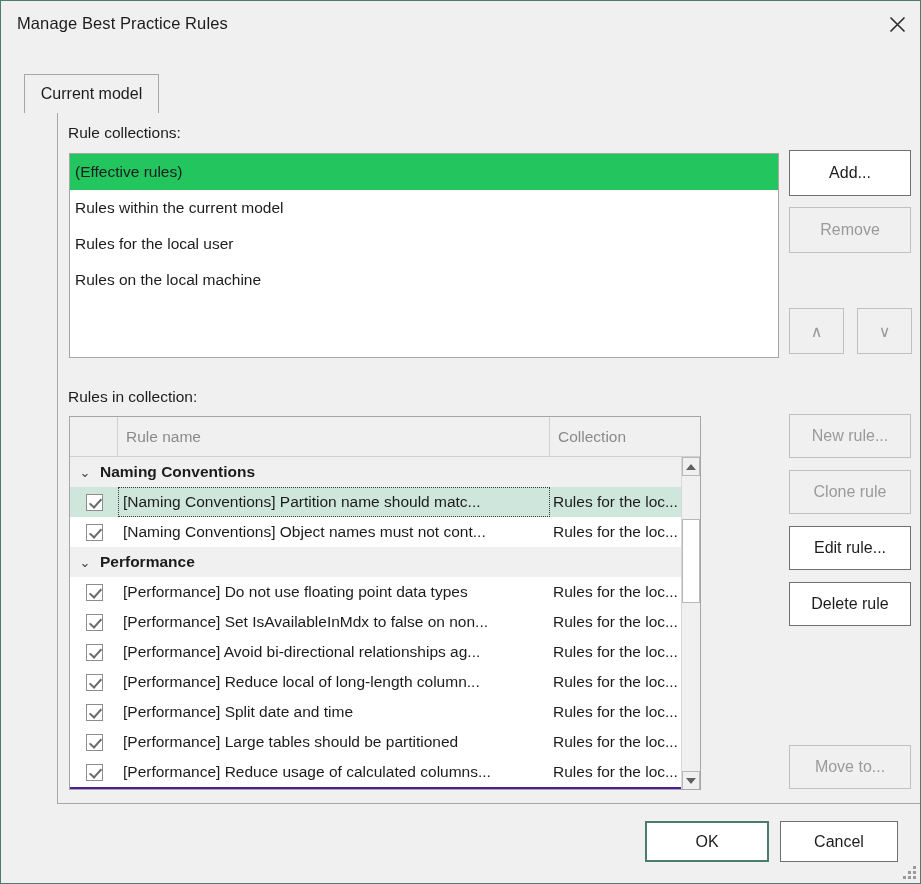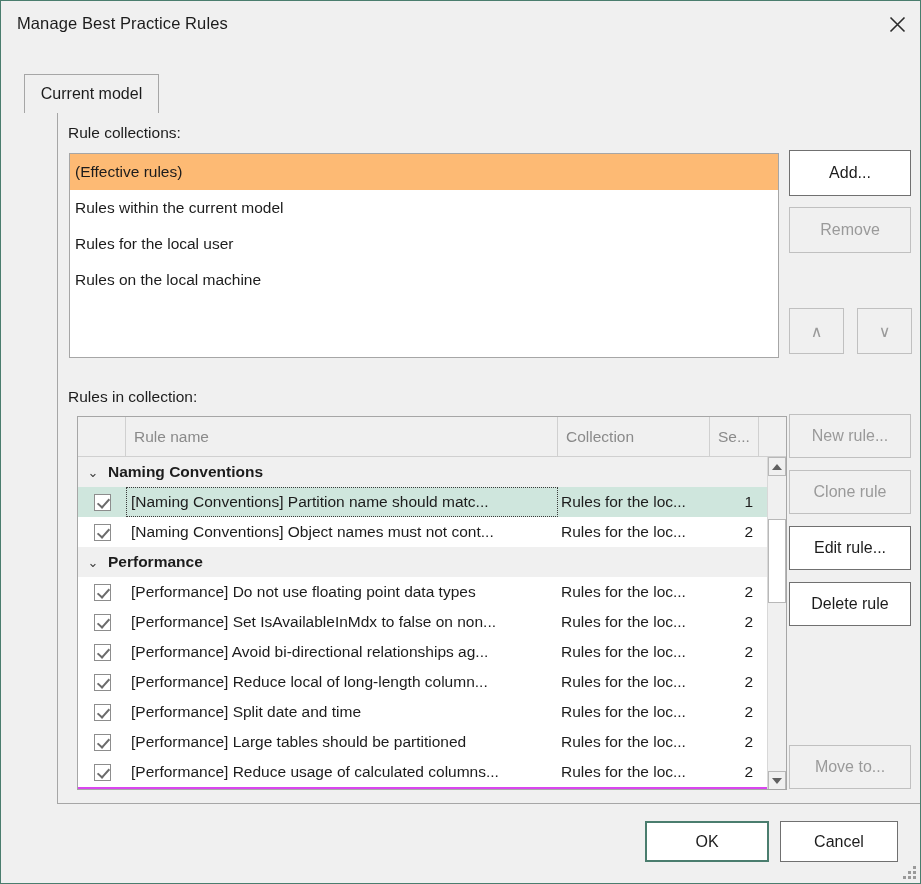--- a/index.html
+++ b/index.html
@@ -99,21 +99,21 @@
   }
   .collection-item {
     height: 36px;
     display: flex; align-items: center;
     padding-left: 5px;
     font-size: 15.5px;
     color: #1c1c1c;
     white-space: nowrap;
     cursor: default;
   }
-  .collection-item.selected { background: #fdba74; }
+  .collection-item.selected { background: #22c55e; }
 
   
   .btn {
     position: absolute;
     background: #ffffff;
     border: 1px solid #707070;
     color: #1c1c1c;
     font-size: 16px;
     font-family: "Liberation Sans", sans-serif;
     display: flex; align-items: center; justify-content: center;
@@ -125,23 +125,23 @@
     border: 1px solid #c0c0c0;
     color: #9a9a9a;
   }
   .btn.default {
     border: 2px solid #4a7d6e;
   }
 
   
   #rules-box {
     position: absolute;
-    left: 19px; top: 304px;
-    width: 710px; height: 374px;
-    background: #d946ef;
+    left: 11px; top: 304px;
+    width: 632px; height: 374px;
+    background: #4c1d95;
     border: 1px solid #a6a6a6;
     overflow: hidden;
   }
   #grid-header {
     position: absolute;
     left: 0; top: 0;
     width: 708px; height: 40px;
     background: #f0f0f0;
     border-bottom: 1px solid #d0d0d0;
   }

